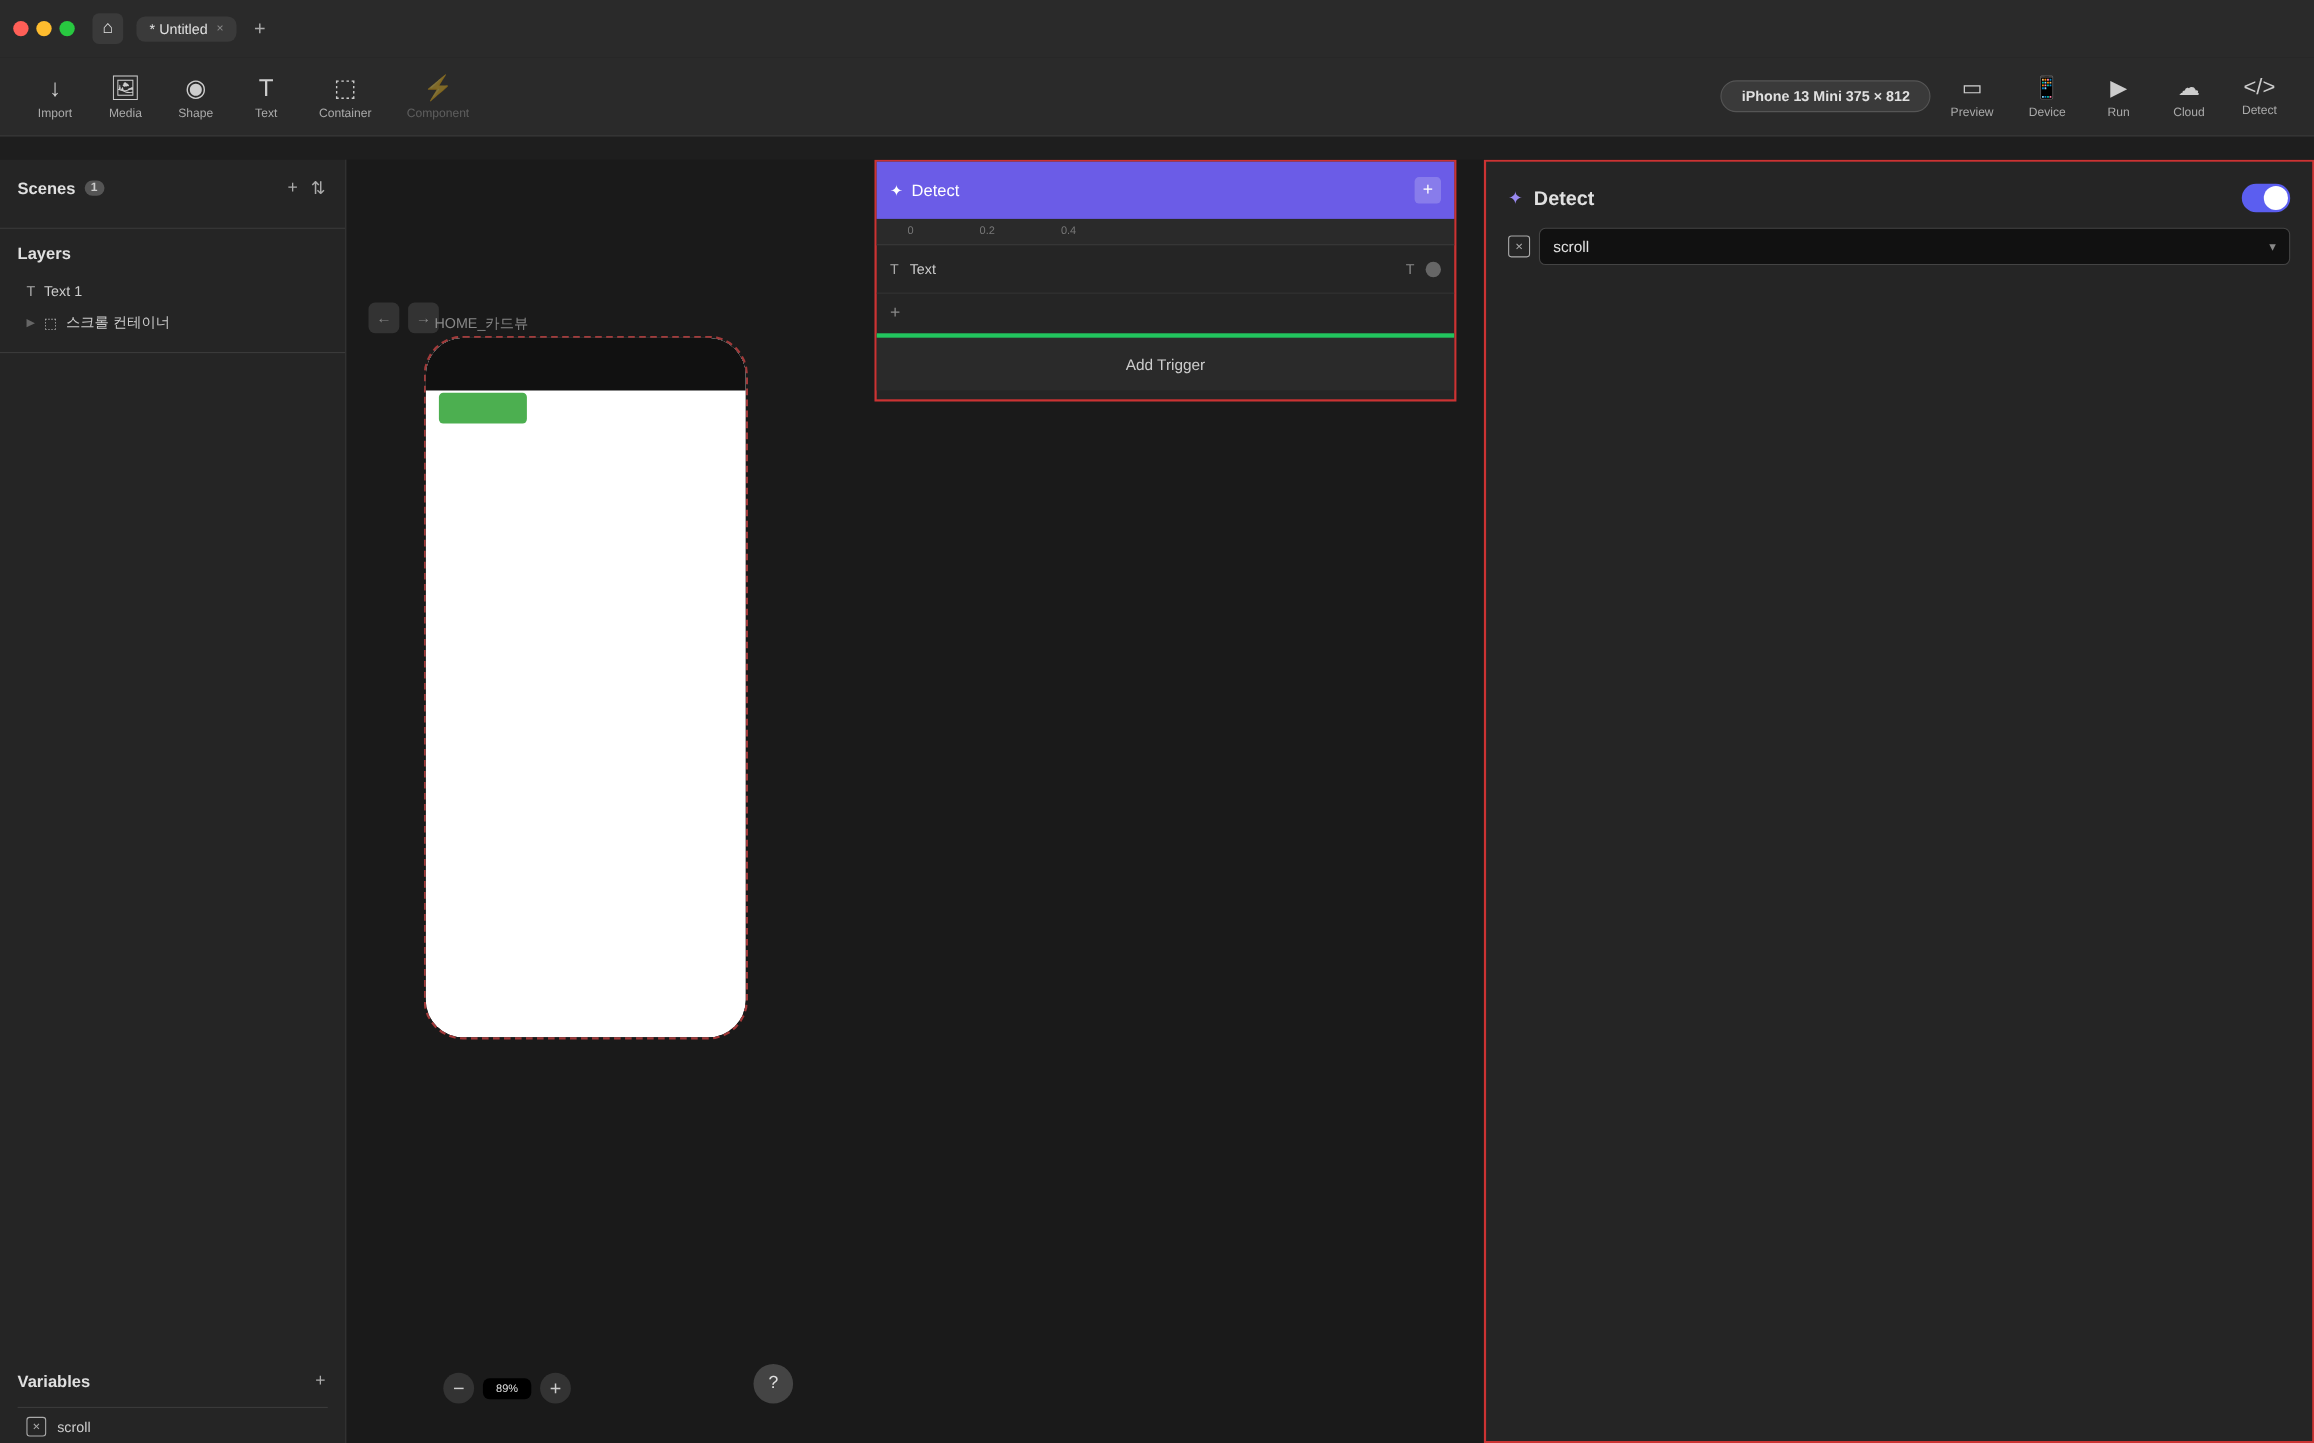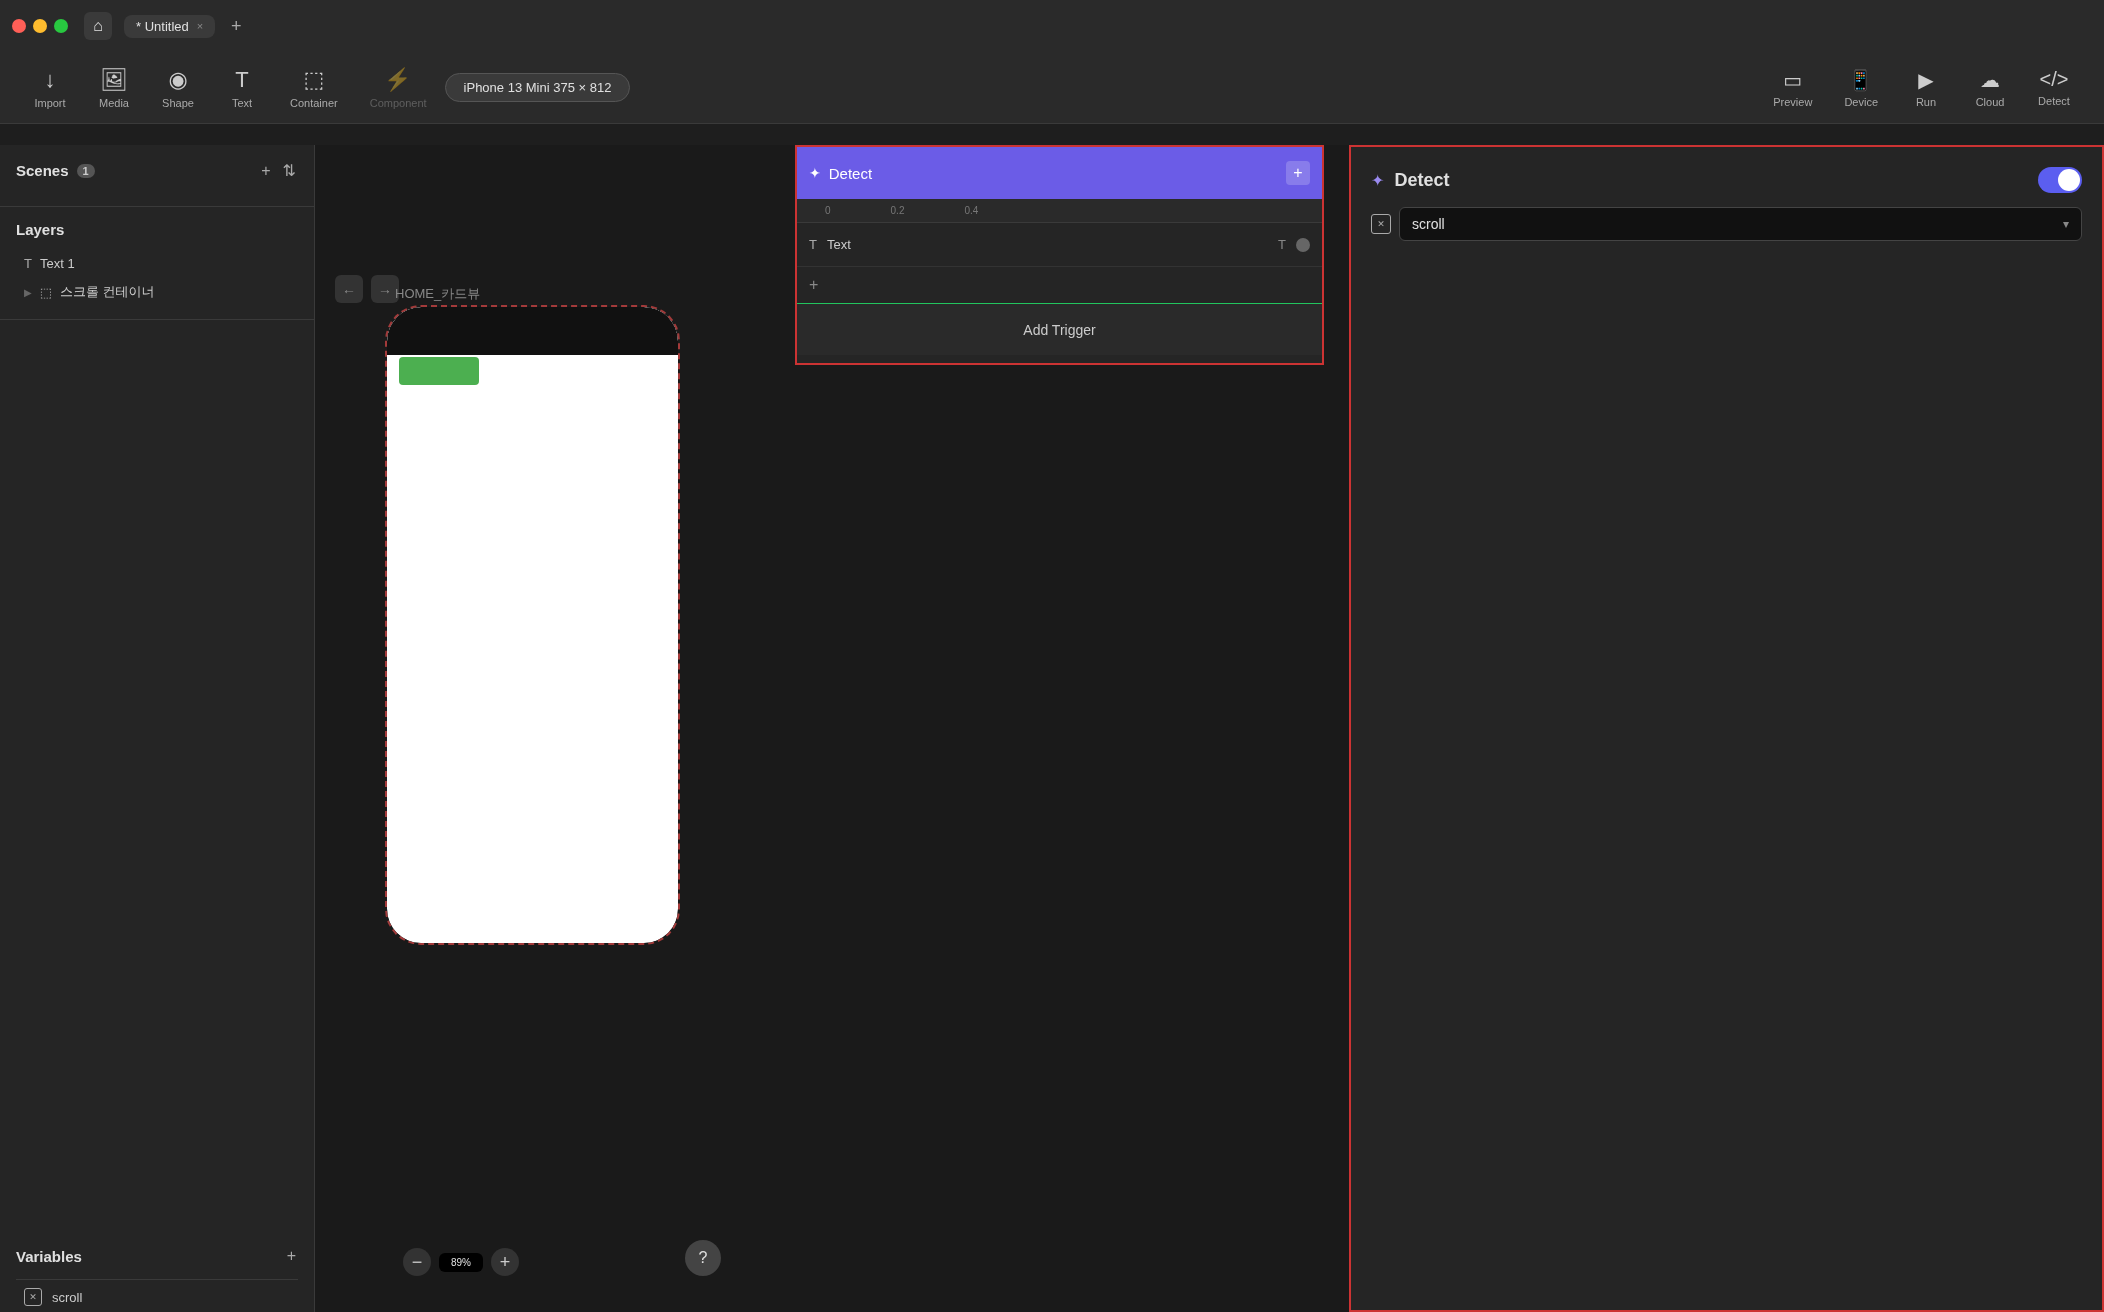--- a/index.html
+++ b/index.html
@@ -97,21 +97,22 @@
       cursor: pointer;
       color: #ccc;
       min-width: 60px;
     }
     .tool-item .tool-icon { font-size: 22px; }
     .tool-item .tool-label { font-size: 11px; color: #aaa; }
     .tool-item.disabled { opacity: 0.4; }
     .toolbar-center {
       flex: 1;
       display: flex;
-      justify-content: flex-start;
+      justify-content: flex-end;
+      font-weight: bold;
     }
     .device-selector {
       background: #3a3a3a;
       border: 1px solid #555;
       border-radius: 20px;
       padding: 6px 18px;
       color: #e0e0e0;
       font-size: 13px;
       display: flex;
       align-items: center;
@@ -471,21 +472,21 @@
       color: #888;
       font-size: 16px;
       cursor: pointer;
     }
     .add-trigger-row {
       height: 52px;
       display: flex;
       align-items: center;
       justify-content: center;
       background: #2a2a2a;
-      border-top: 1px solid #22c55e;
+      border-top: 4px solid #22c55e;
       cursor: pointer;
     }
     .add-trigger-btn {
       font-size: 14px;
       color: #ccc;
     }
 
     
     .right-panel {
       position: absolute;

